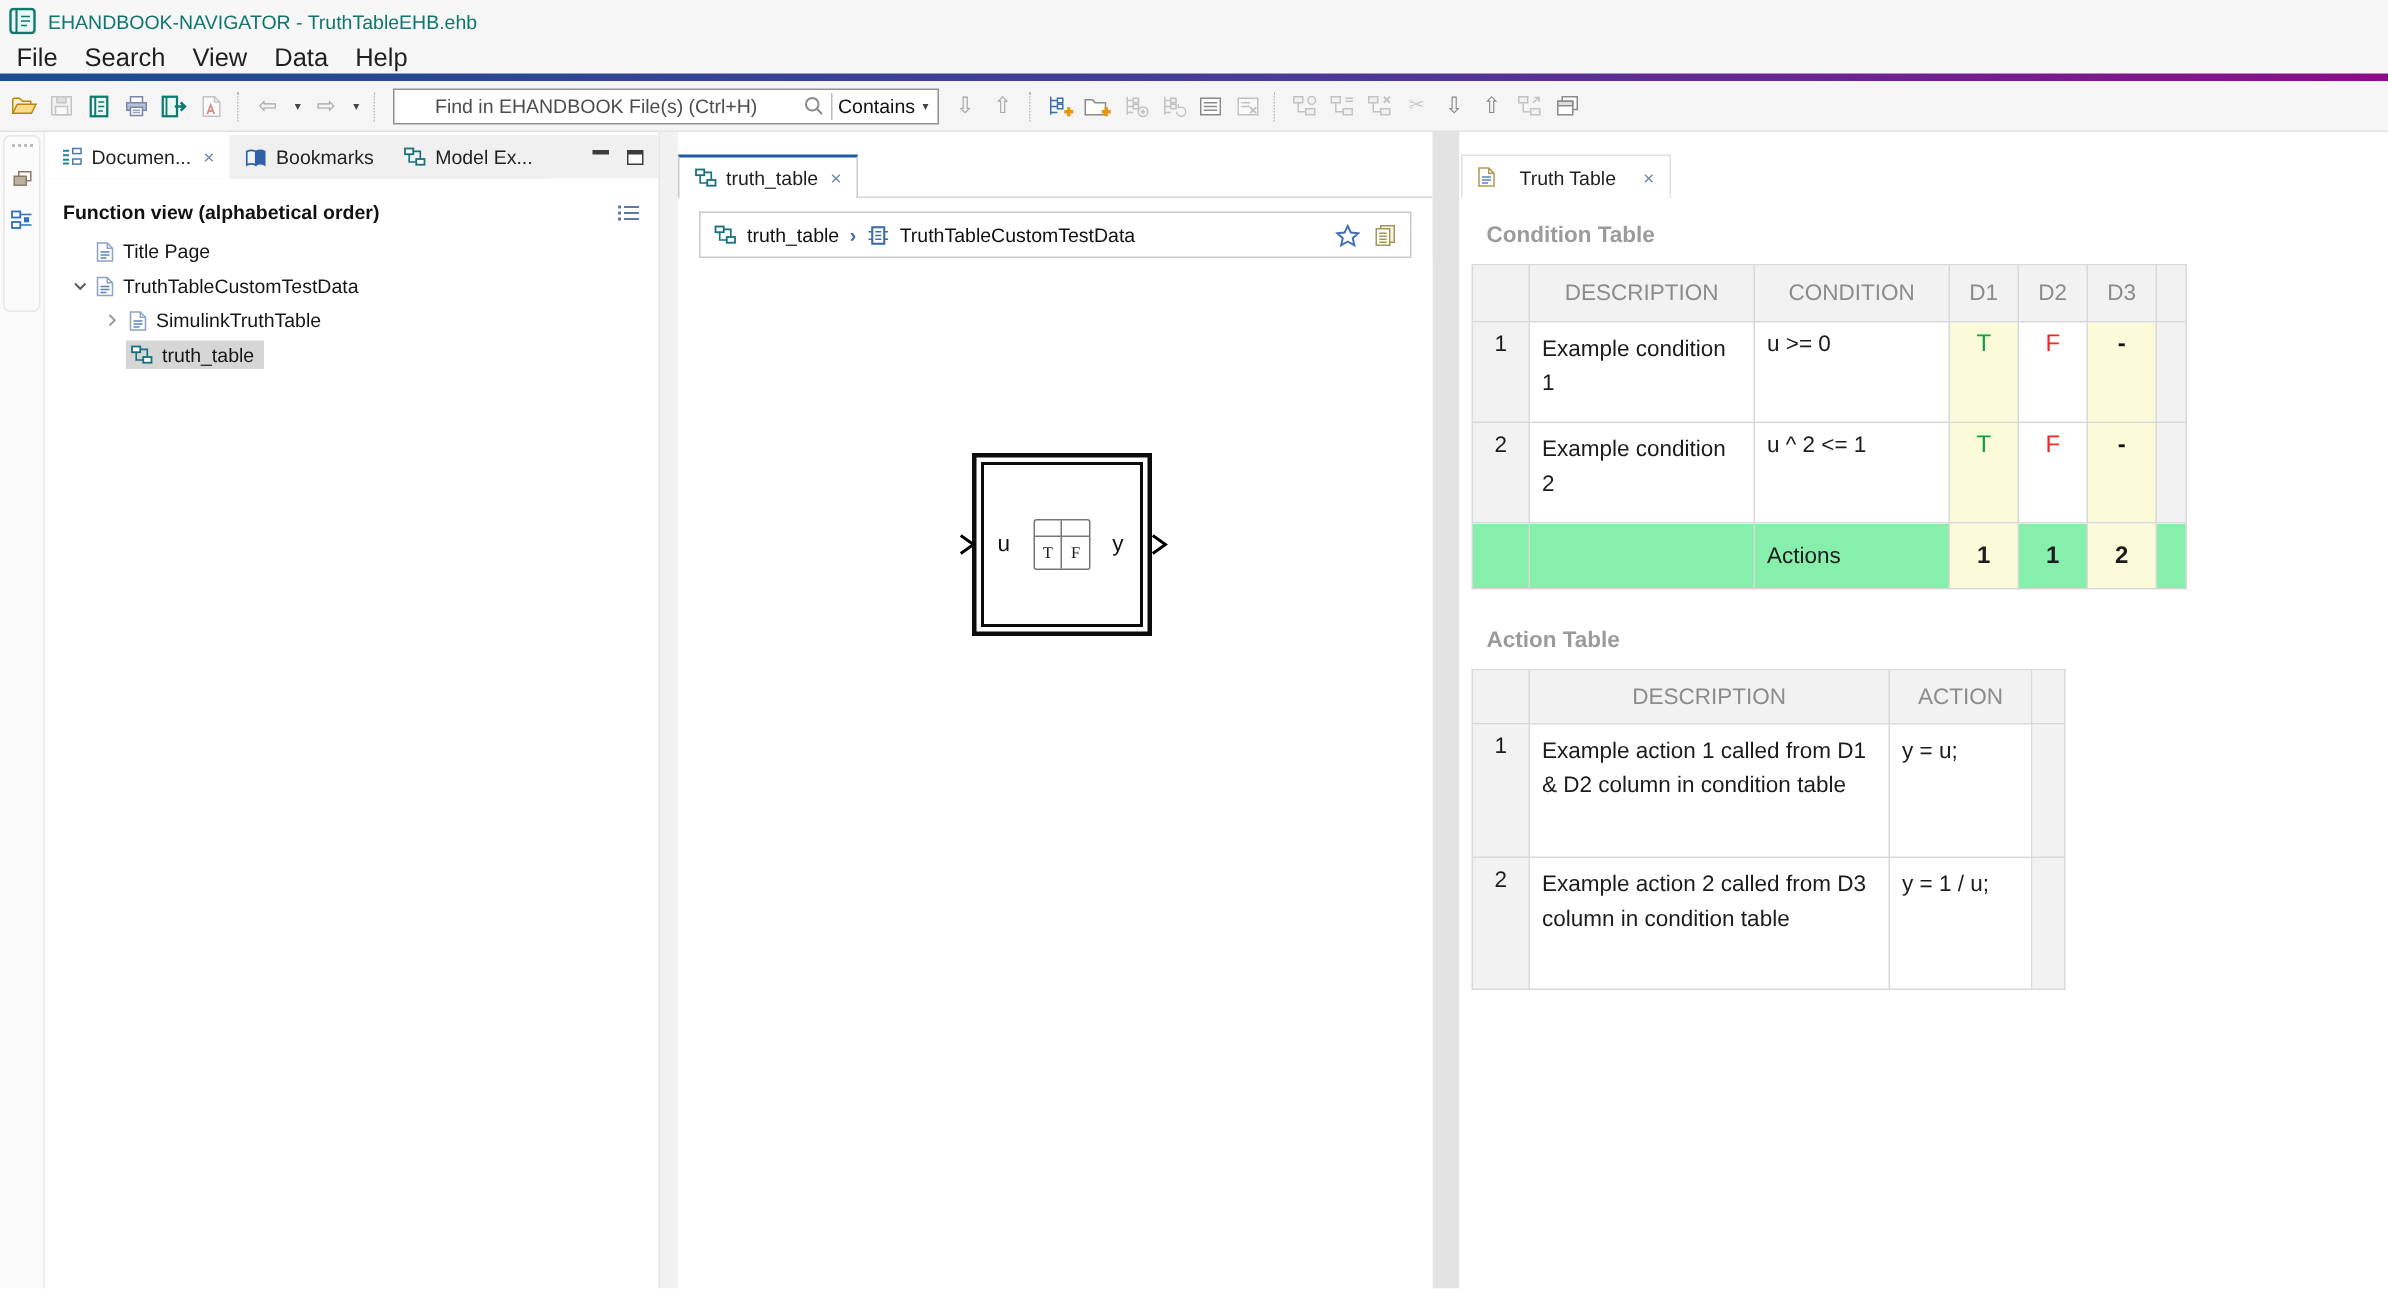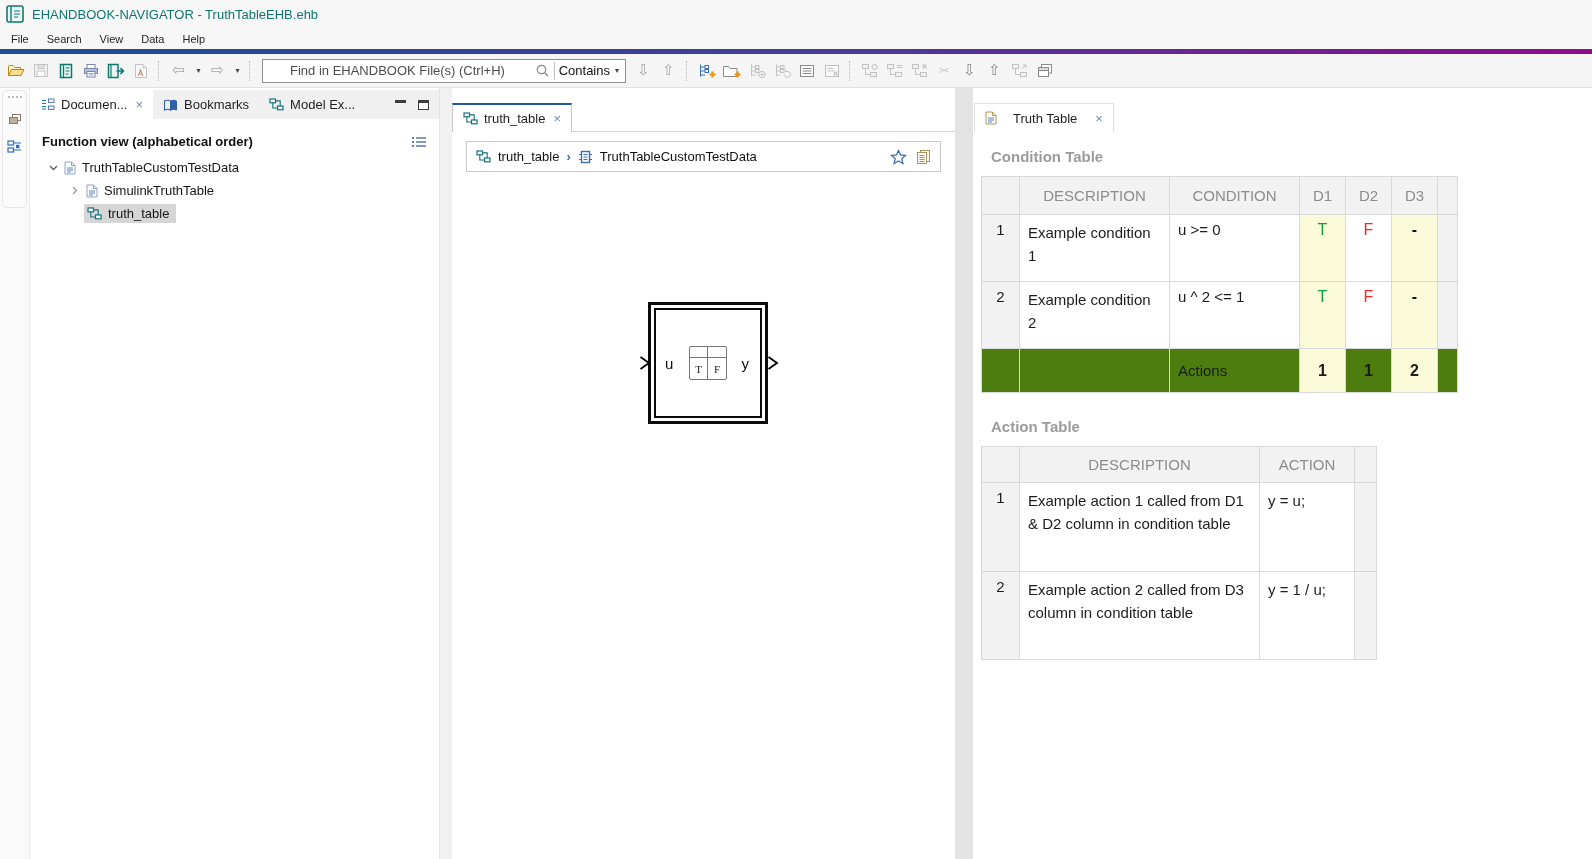--- a/index.html
+++ b/index.html
@@ -2,21 +2,21 @@
 <html><head>
 <meta charset="utf-8">
 <style>
   * { margin:0; padding:0; box-sizing:border-box; }
   html,body { width:1592px; height:859px; overflow:hidden; background:#fff;
     font-family:"Liberation Sans", sans-serif; -webkit-font-smoothing:antialiased; }
 
   
   .titlebar { height:28px; background:#f7f7f7; display:flex; align-items:center; padding-left:6px; gap:8px; }
   .title-text { font-size:13px; color:#0f766e; }
-  .menubar { height:21px; background:#f7f7f7; display:flex; align-items:center; font-size:11px; color:#1f1f1f; padding-left:2px; }
+  .menubar { height:21px; background:#f7f7f7; display:flex; align-items:center; font-size:17px; color:#1f1f1f; padding-left:2px; }
   .menu-item { padding:2px 9px; cursor:default; }
   .gradientbar { height:5px; background:linear-gradient(90deg,#1b4f91,#4a3a96 55%,#8d0c89); }
   .toolbar { height:34px; background:#f5f5f5; border-bottom:1px solid #e2e2e2; display:flex; align-items:center; padding:0 3px; }
   .tbtn { width:25px; height:26px; display:flex; align-items:center; justify-content:center; border-radius:2px; }
   .tbtn.narrow { width:14px; }
   .tsep { width:5px; height:20px; border-left:1px dotted #bcbcbc; margin:0 3px 0 5px; }
   .arrow-glyph { font-size:15px; color:#a6a6a6; font-family:"DejaVu Sans",sans-serif; line-height:1; }
   .arrow-glyph.dark { color:#8a8a8a; }
   .dd { font-size:8px; color:#444; margin-left:1px; }
   .searchbox { width:364px; height:24px; background:#fff; border:1px solid #8f8f8f; display:flex; align-items:center; margin:0 5px; }
@@ -101,21 +101,21 @@
   tr.hdr td { background:#f2f2f2; color:#8c8c8c; text-align:center; vertical-align:middle; padding:4px 4px; }
   td.numcell { background:#f2f2f2; text-align:center; padding-top:5px; }
   td.desc { line-height:23px; padding:9px 6px 6px 10px; }
   td.cond { padding:11px 6px 6px 10px; }
   td.dcell { text-align:center; vertical-align:middle; font-size:16px; }
   td.ycol { background:#fbfbda; }
   td.fill { background:#f2f2f2; }
   .tgreen { color:#0ca13c; }
   .fred { color:#fb2525; }
   .dash { color:#111; font-weight:bold; }
-  tr.actrow td { background:#4d7c0f; vertical-align:middle; }
+  tr.actrow td { background:#86efac; vertical-align:middle; }
   tr.actrow td.ycol { background:#fbfbda; }
   td.actlabel { padding-left:10px; font-size:15px; color:#1c1c1c; }
   td.actval { text-align:center; font-weight:bold; font-size:16px; }
   td.actioncell { padding:11px 6px 6px 10px; line-height:23px; }
 
   svg { display:block; }
 </style>
 </head>
 <body>
 
@@ -424,20 +424,31 @@
             <svg width="16" height="12">
               <path d="M5 2 h10 M5 6 h10 M5 10 h10" stroke="#5b7aa6" stroke-width="1.4"></path>
               <rect x="1" y="1" width="2" height="2" fill="#5b7aa6"></rect>
               <rect x="1" y="5" width="2" height="2" fill="#5b7aa6"></rect>
               <rect x="1" y="9" width="2" height="2" fill="#5b7aa6"></rect>
             </svg>
           </span>
       </div>
 
       <div class="tree">
+        <div class="tree-row">
+          <span class="ind"></span>
+          <span>
+              <svg width="12" height="14">
+                <path d="M1 1 h6.5 l3.5 3.5 v8.5 h-10 z" fill="#fdfdfd" stroke="#8fa3c2"></path>
+                <path d="M7.5 1 v3.5 h3.5" fill="none" stroke="#8fa3c2"></path>
+                <path d="M3 7 h6 M3 9 h6 M3 11 h4" stroke="#5b82c2"></path>
+              </svg>
+            </span>
+          <span class="tlabel">Title Page</span>
+        </div>
         <div class="tree-row">
           <span class="tw">
               <svg width="9" height="6">
                 <path d="M1 1 L4.5 4.5 L8 1" stroke="#5a5a5a" fill="none" stroke-width="1.3"></path>
               </svg>
             </span>
           <span>
               <svg width="12" height="14">
                 <path d="M1 1 h6.5 l3.5 3.5 v8.5 h-10 z" fill="#fdfdfd" stroke="#8fa3c2"></path>
                 <path d="M7.5 1 v3.5 h3.5" fill="none" stroke="#8fa3c2"></path>

